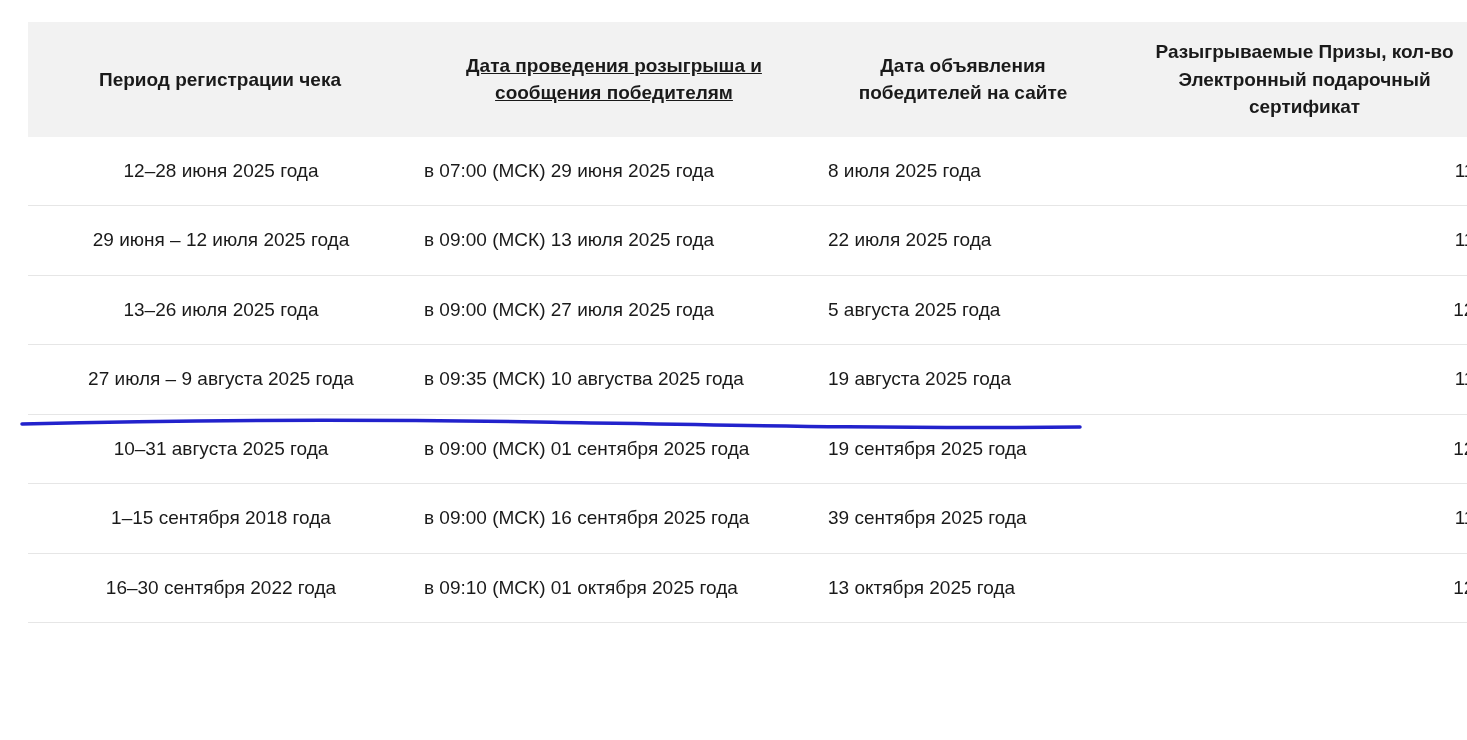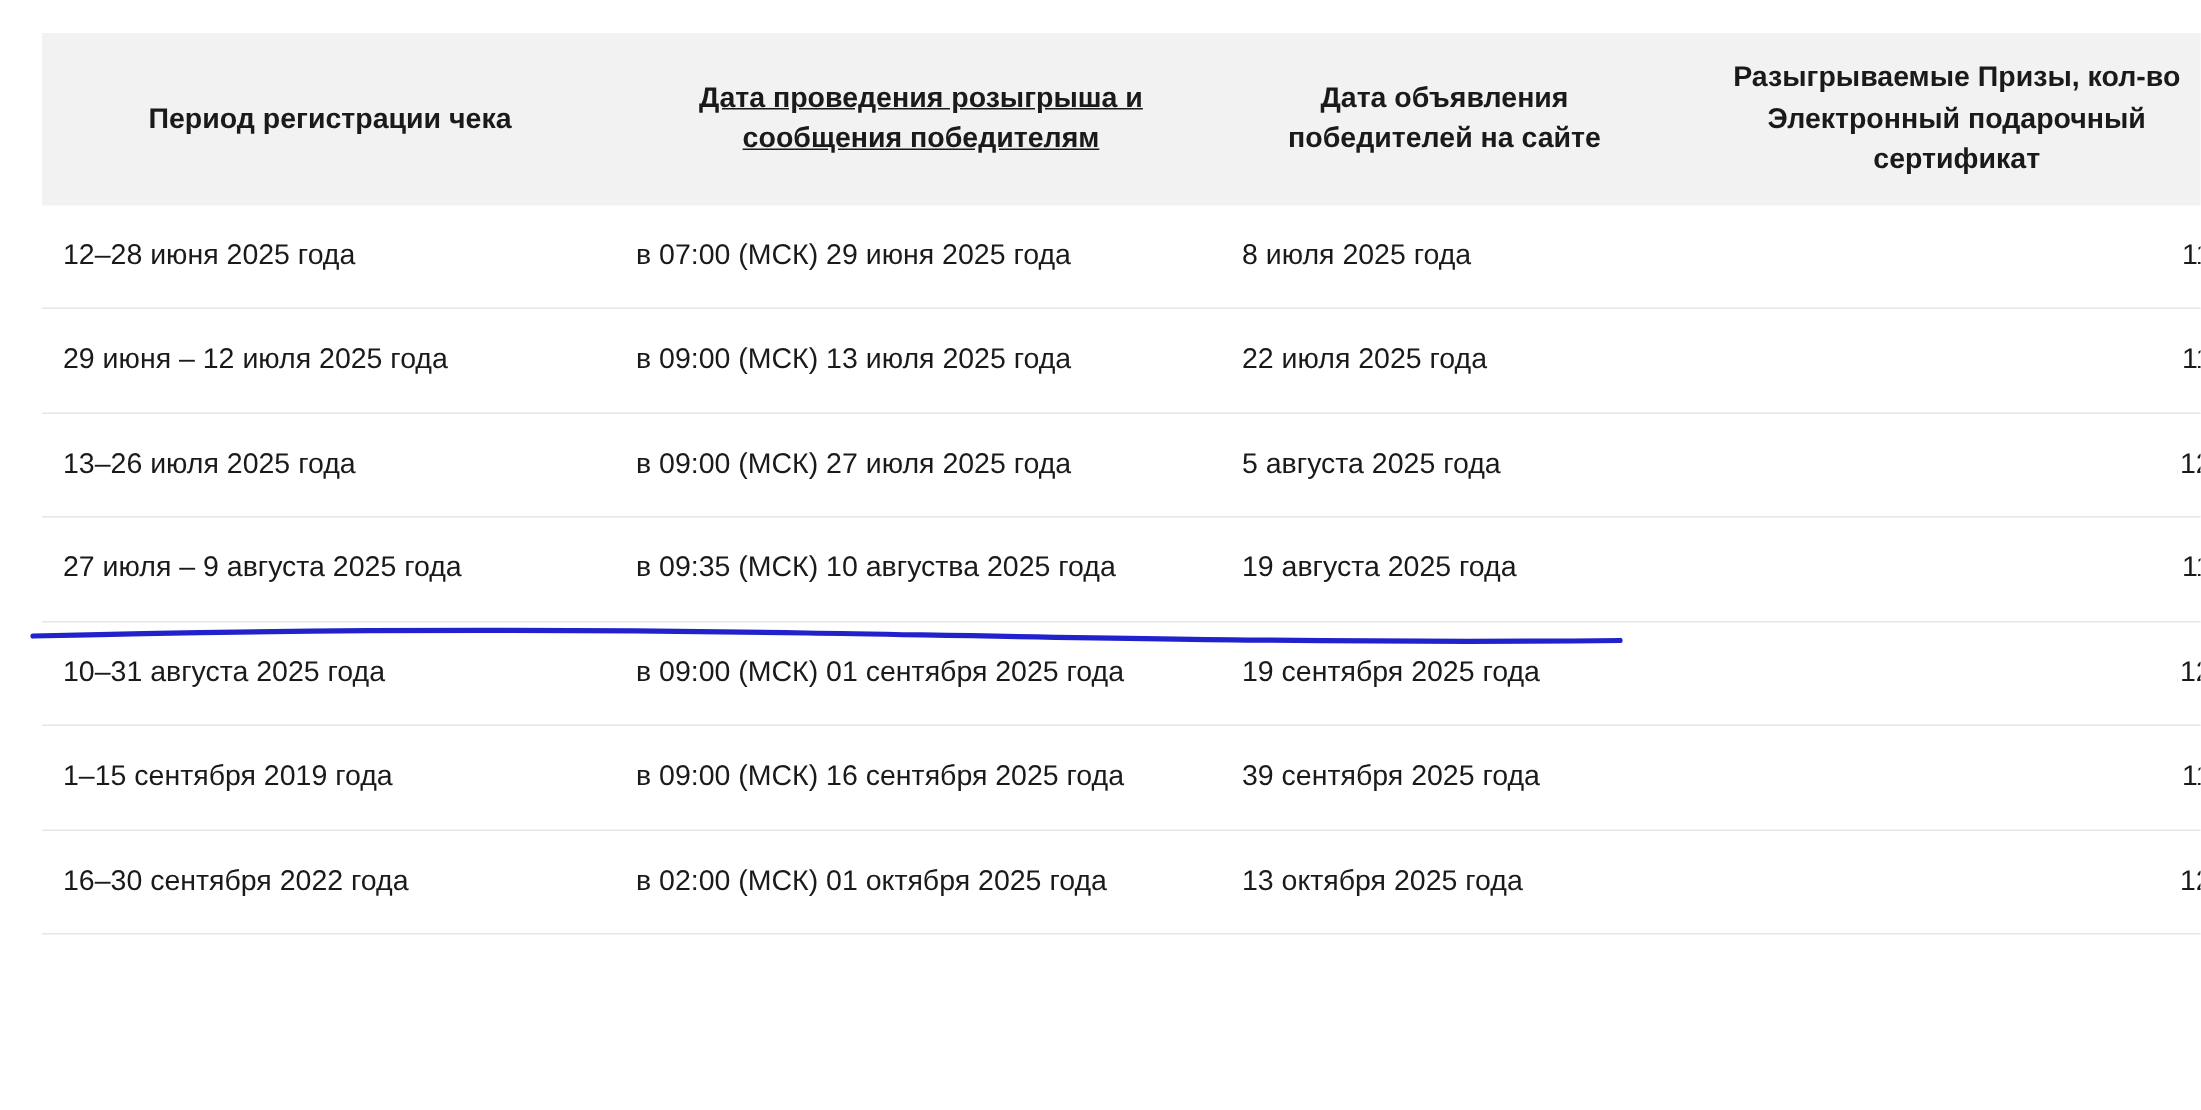--- a/index.html
+++ b/index.html
@@ -44,21 +44,21 @@
 
   table.schedule tbody td {
     font-size: 19px;
     color: #1a1a1a;
     padding: 20px 12px;
     line-height: 1.5;
     border-bottom: 1px solid #e6e6e6;
     vertical-align: middle;
     text-align: left;
   }
-  table.schedule tbody tr td:first-child { padding-left: 14px; }
+  table.schedule tbody tr td:first-child { padding-left: 14px; text-align: center; }
   table.schedule tbody td.num {
     text-align: right;
     padding-right: 14px;
   }
   .underline-overlay {
     position: absolute;
     left: 18px;
     top: 392px;
     width: 1070px;
     height: 40px;
@@ -107,28 +107,28 @@
         <td>19 августа 2025 года</td>
         <td class="num">110</td>
       </tr>
       <tr>
         <td>10–31 августа 2025 года</td>
         <td>в 09:00 (МСК) 01 сентября 2025 года</td>
         <td>19 сентября 2025 года</td>
         <td class="num">120</td>
       </tr>
       <tr>
-        <td>1–15 сентября 2019 года</td>
+        <td>1–15 сентября 2018 года</td>
         <td>в 09:00 (МСК) 16 сентября 2025 года</td>
         <td>39 сентября 2025 года</td>
         <td class="num">110</td>
       </tr>
       <tr>
         <td>16–30 сентября 2022 года</td>
-        <td>в 02:00 (МСК) 01 октября 2025 года</td>
+        <td>в 09:10 (МСК) 01 октября 2025 года</td>
         <td>13 октября 2025 года</td>
         <td class="num">120</td>
       </tr>
     </tbody>
   </table>
 
   <svg class="underline-overlay" viewBox="0 0 1070 40" preserveAspectRatio="none">
     <path d="M4,32 C160,28 330,27 520,30 C700,33 880,37 1062,35" fill="none" stroke="#2222cc" stroke-width="3.5" stroke-linecap="round"></path>
   </svg>
 

